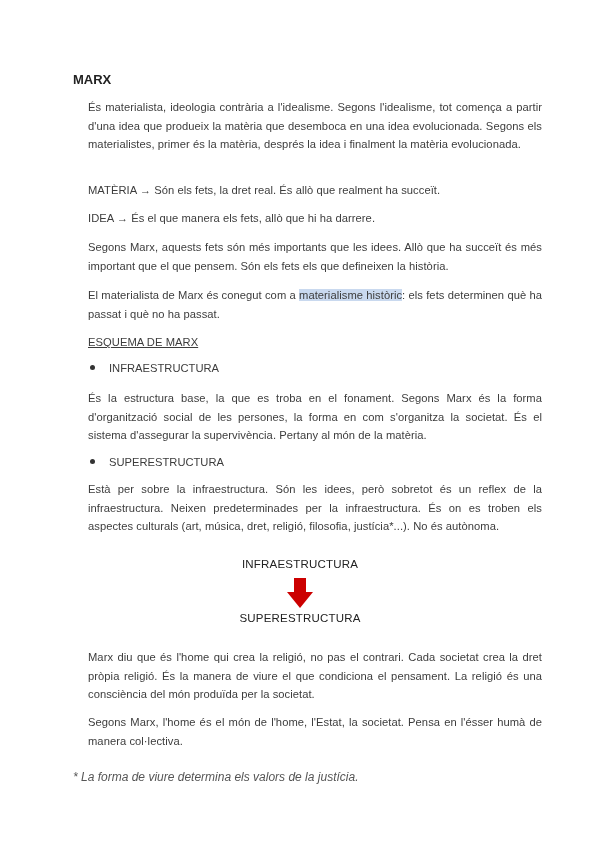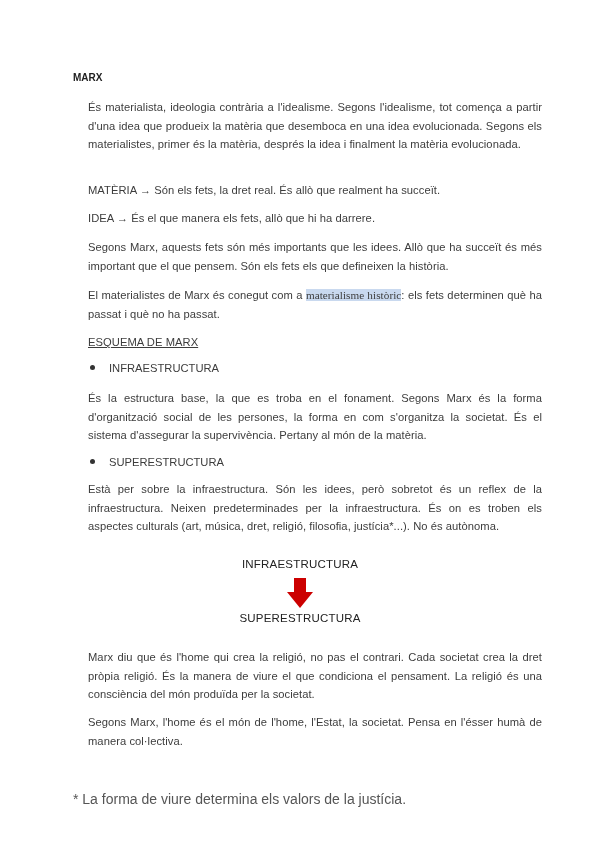--- a/index.html
+++ b/index.html
@@ -1,41 +1,41 @@
 <!DOCTYPE html>
 <html><head>
   <meta charset="utf-8">
   <style>
     html, body { margin: 0; padding: 0; background: #ffffff; }
     body { width: 600px; height: 848px; position: relative; overflow: hidden;
       font-family: "Liberation Sans", sans-serif; color: #3a3a3a; }
     .page { position: absolute; left: 73px; top: 0; width: 454px; }
     .p { position: absolute; left: 0; width: 454px; font-size: 11.2px; line-height: 18.5px;
       text-align: justify; color: #3c3c3c; letter-spacing: 0.05px; margin-left: 15px; }
-    .title { position: absolute; left: 0; top: 72px; font-size: 10px; font-weight: bold; color: #222; }
-    .hl { background: #c9d9ef; font-family: Liberation Serif, serif; }
+    .title { position: absolute; left: 0; top: 72px; font-size: 13px; font-weight: bold; color: #222; }
+    .hl { background: #c9d9ef; }
     .u { text-decoration: underline; }
     .bullet { position: absolute; left: 17px; font-size: 11.2px; color: #3c3c3c; }
     .bullet .dot { display: inline-block; width: 5px; height: 5px; border-radius: 50%; background: #333;
       position: relative; top: -2px; margin-right: 14px; }
     .dlabel { position: absolute; left: 0; width: 454px; text-align: center; font-size: 11.5px; color: #222; letter-spacing: 0.2px; }
     .arrow { position: absolute; left: 214px; }
-    .foot { position: absolute; left: 0; top: 791px; font-size: 14px; color: #555; }
+    .foot { position: absolute; left: 0; top: 770px; font-size: 12px; font-style: italic; color: #555; }
   </style>
 </head>
 <body>
 
 <div class="page">
   <div class="title">MARX</div>
 
   <div class="p" style="top:98px;">És materialista, ideologia contrària a l'idealisme. Segons l'idealisme, tot comença a partir d'una idea que produeix la matèria que desemboca en una idea evolucionada. Segons els materialistes, primer és la matèria, després la idea i finalment la matèria evolucionada.</div>
   <div class="p" style="top:181px;">MATÈRIA → Són els fets, la dret real. És allò que realment ha succeït.</div>
   <div class="p" style="top:209px;">IDEA → És el que manera els fets, allò que hi ha darrere.</div>
   <div class="p" style="top:238px;">Segons Marx, aquests fets són més importants que les idees. Allò que ha succeït és més important que el que pensem. Són els fets els que defineixen la història.</div>
-  <div class="p" style="top:286px;"><span>El materialistes de Marx és conegut com a </span><span class="hl">materialisme històric</span><span>: els fets determinen què ha passat i què no ha passat.</span></div>
+  <div class="p" style="top:286px;"><span>El materialista de Marx és conegut com a </span><span class="hl">materialisme històric</span><span>: els fets determinen què ha passat i què no ha passat.</span></div>
 
   <div class="p u" style="top:333px; width:auto;">ESQUEMA DE MARX</div>
 
   <div class="bullet" style="top:362px;"><span class="dot"></span><span>INFRAESTRUCTURA</span></div>
   <div class="p" style="top:389px;">És la estructura base, la que es troba en el fonament. Segons Marx és la forma d'organització social de les persones, la forma en com s'organitza la societat. És el sistema d'assegurar la supervivència. Pertany al món de la matèria.</div>
 
   <div class="bullet" style="top:456px;"><span class="dot"></span><span>SUPERESTRUCTURA</span></div>
   <div class="p" style="top:480px;">Està per sobre la infraestructura. Són les idees, però sobretot és un reflex de la infraestructura. Neixen predeterminades per la infraestructura. És on es troben els aspectes culturals (art, música, dret, religió, filosofia, justícia*...). No és autònoma.</div>
 
   <div class="dlabel" style="top:558px;">INFRAESTRUCTURA</div>

